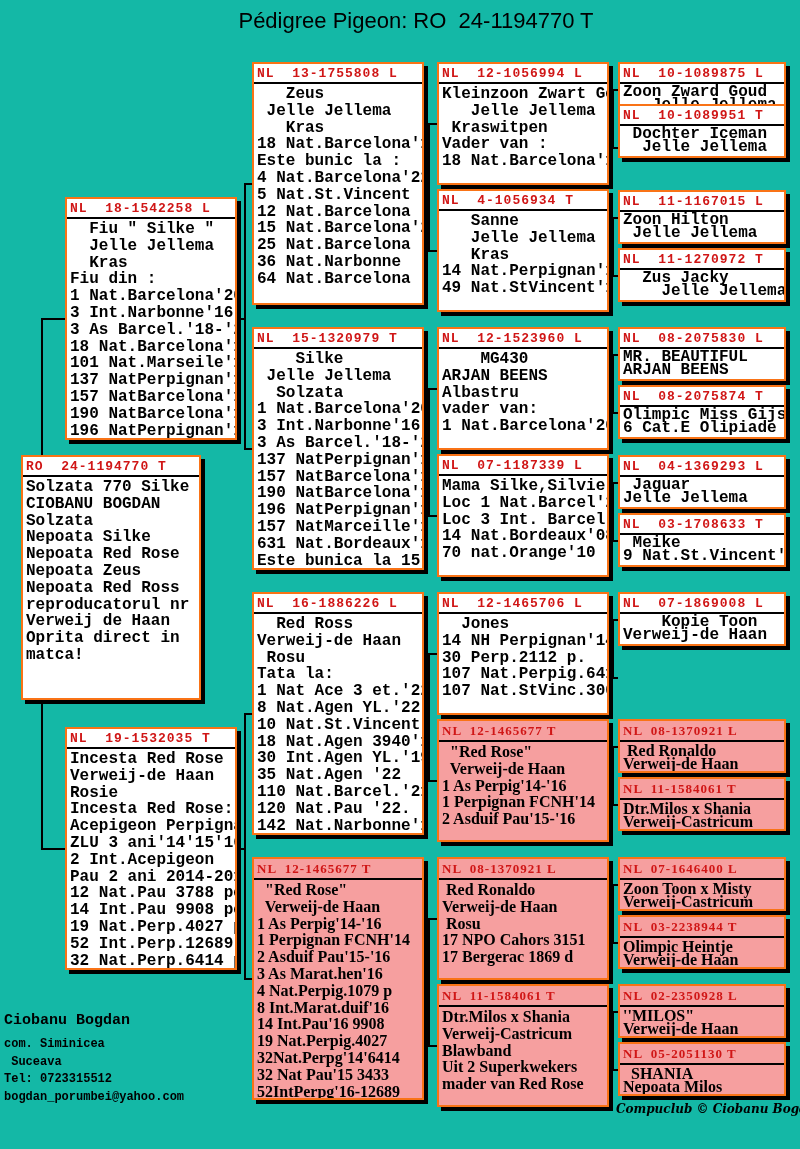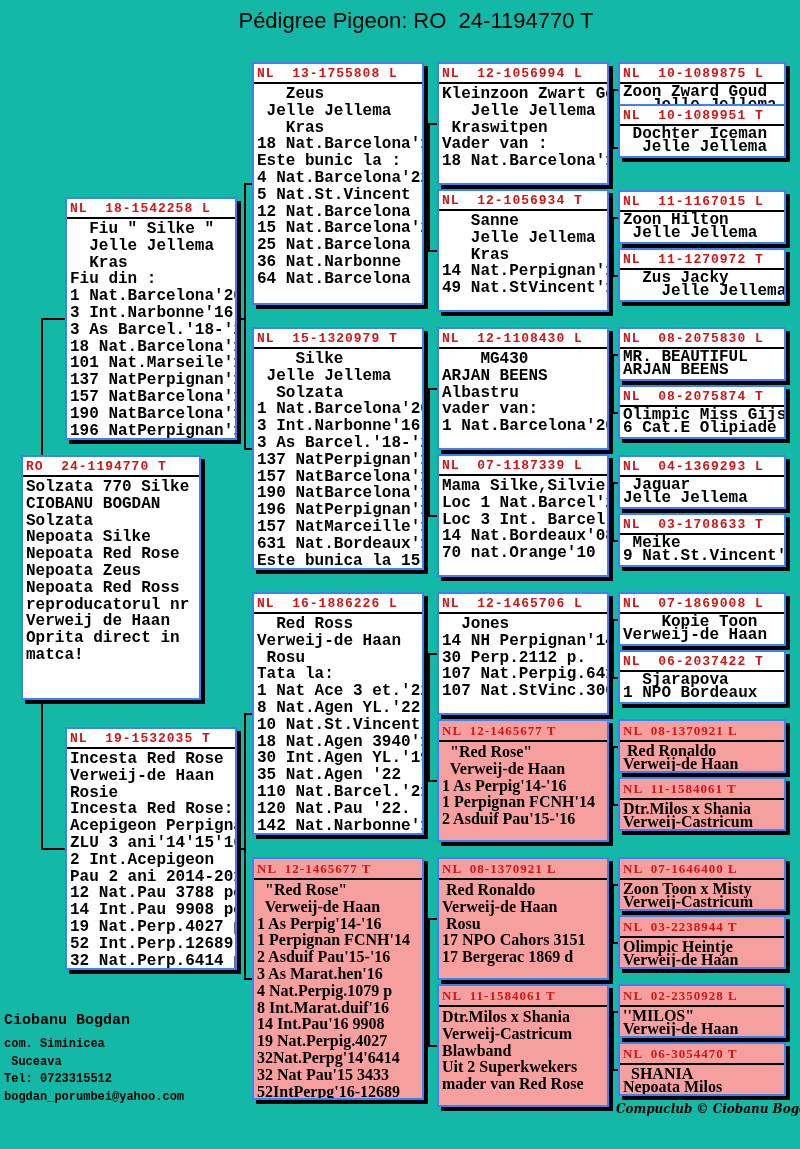--- a/index.html
+++ b/index.html
@@ -1,20 +1,20 @@
 <!DOCTYPE html>
 <html><head>
 <meta charset="utf-8">
 <style>
   html,body{margin:0;padding:0;background:#fff;}
   .canvas{position:relative;width:792px;height:1149px;background:#14b8a6;overflow:hidden;
           font-family:"Liberation Mono",monospace;color:#000;padding-left:40px;}
   .title{position:absolute;top:8px;left:0;width:100%;text-align:center;
          font-family:"Liberation Sans",sans-serif;font-size:22px;color:#000;white-space:pre;}
-  .pbox{position:absolute;background:#fff;border:2px solid #3b82f6;box-shadow:4px 4px 0 #000;
+  .pbox{position:absolute;background:#fff;border:2px solid #f97316;box-shadow:4px 4px 0 #000;
         z-index:2;overflow:hidden;box-sizing:border-box;}
   .pbox.pink{background:#f69f9f;font-family:Liberation Serif, serif;}
   .phead{font-weight:bold;color:#d01616;font-size:13px;letter-spacing:1px;
          padding:2px 2px 1px 3px;border-bottom:2px solid #000;white-space:pre;}
   .pbody{font-weight:bold;font-size:16px;line-height:16.8px;padding:2px 1px 0 3px;white-space:pre;}
   .sm .pbody{line-height:13px;}
   .ln{position:absolute;background:#000;z-index:1;}
   .owner{position:absolute;left:4px;top:1012px;font-family:"Liberation Mono",monospace;font-weight:bold;}
   .owner-name{font-size:15px;margin-bottom:7px;white-space:pre;}
   .owner-lines{font-size:12px;line-height:17.5px;white-space:pre;}
@@ -205,29 +205,29 @@
 
   <div class="pbox" style="left:437px;top:62px;width:172px;height:123px">
     <div class="phead">NL  12-1056994 L</div>
     <div class="pbody">Kleinzoon Zwart Goud
    Jelle Jellema
  Kraswitpen
 Vader van :
 18 Nat.Barcelona'16</div>
   </div>
   <div class="pbox" style="left:437px;top:189px;width:172px;height:123px">
-    <div class="phead">NL  12-1056934 T</div>
+    <div class="phead">NL  4-1056934 T</div>
     <div class="pbody">   Sanne
    Jelle Jellema
    Kras
 14 Nat.Perpignan'16
 49 Nat.StVincent'17</div>
   </div>
   <div class="pbox" style="left:437px;top:327px;width:172px;height:123px">
-    <div class="phead">NL  12-1108430 L</div>
+    <div class="phead">NL  12-1523960 L</div>
     <div class="pbody">    MG430
 ARJAN BEENS
 Albastru
 vader van:
 1 Nat.Barcelona'20</div>
   </div>
   <div class="pbox" style="left:437px;top:454px;width:172px;height:123px">
     <div class="phead">NL  07-1187339 L</div>
     <div class="pbody">Mama Silke,Silvie
 Loc 1 Nat.Barcel'20
@@ -306,25 +306,20 @@
   <div class="pbox sm" style="left:618px;top:513px;width:168px;height:54px">
     <div class="phead">NL  03-1708633 T</div>
     <div class="pbody"> Meike
 9 Nat.St.Vincent'06</div>
   </div>
   <div class="pbox sm" style="left:618px;top:592px;width:168px;height:54px">
     <div class="phead">NL  07-1869008 L</div>
     <div class="pbody">    Kopie Toon
 Verweij-de Haan</div>
   </div>
-  <div class="pbox sm" style="left:618px;top:650px;width:168px;height:54px">
-    <div class="phead">NL  06-2037422 T</div>
-    <div class="pbody">  Sjarapova
-1 NPO Bordeaux</div>
-  </div>
   <div class="pbox sm pink" style="left:618px;top:719px;width:168px;height:54px">
     <div class="phead">NL  08-1370921 L</div>
     <div class="pbody"> Red Ronaldo
 Verweij-de Haan</div>
   </div>
   <div class="pbox sm pink" style="left:618px;top:777px;width:168px;height:54px">
     <div class="phead">NL  11-1584061 T</div>
     <div class="pbody">Dtr.Milos x Shania
 Verweij-Castricum</div>
   </div>
@@ -337,21 +332,21 @@
     <div class="phead">NL  03-2238944 T</div>
     <div class="pbody">Olimpic Heintje
 Verweij-de Haan</div>
   </div>
   <div class="pbox sm pink" style="left:618px;top:984px;width:168px;height:54px">
     <div class="phead">NL  02-2350928 L</div>
     <div class="pbody">''MILOS"
 Verweij-de Haan</div>
   </div>
   <div class="pbox sm pink" style="left:618px;top:1042px;width:168px;height:54px">
-    <div class="phead">NL  06-3054470 T</div>
+    <div class="phead">NL  05-2051130 T</div>
     <div class="pbody">  SHANIA
 Nepoata Milos</div>
   </div>
 
   <div class="owner">
     <div class="owner-name">Ciobanu Bogdan</div>
     <div class="owner-lines">com. Siminicea
  Suceava
 Tel: 0723315512
 bogdan_porumbei@yahoo.com</div>

